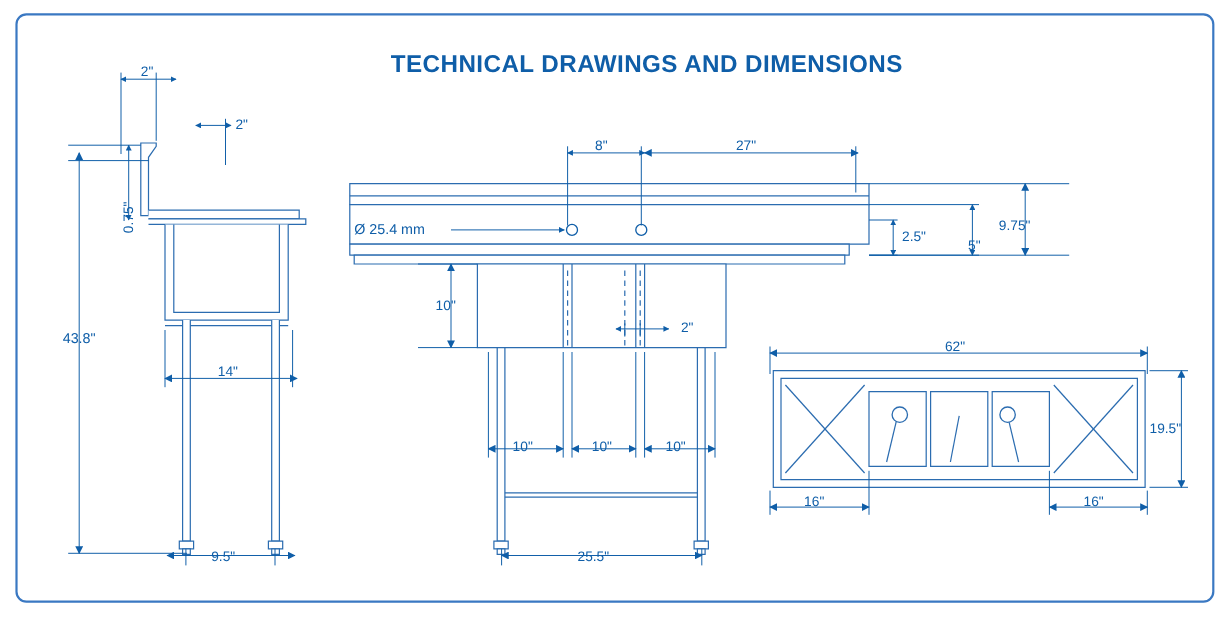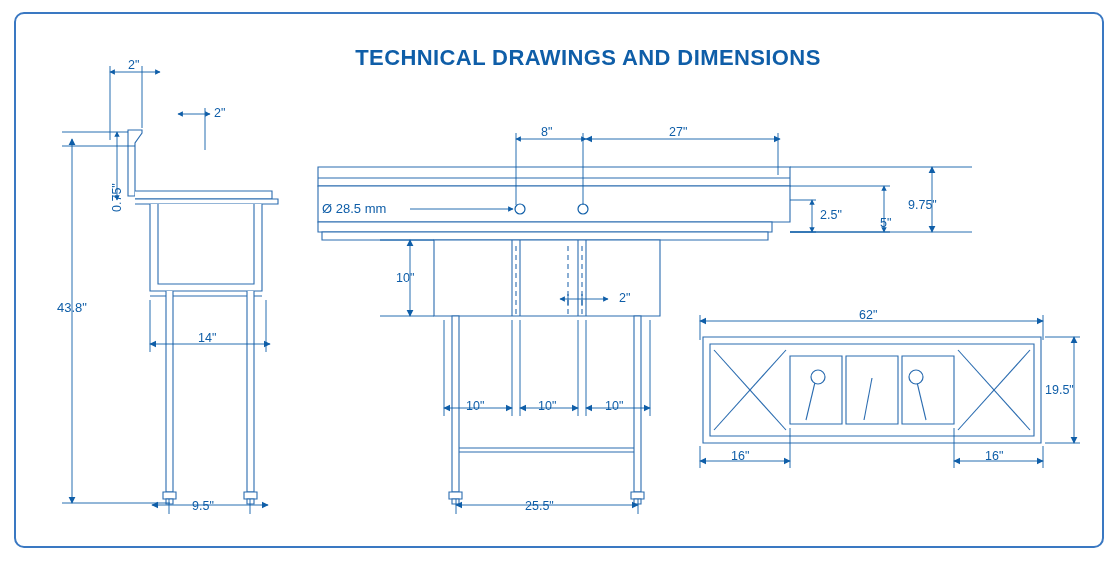--- a/index.html
+++ b/index.html
@@ -249,21 +249,21 @@
 
   <div class="lbl" style="left:128px; top:58px;">2"</div>
   <div class="lbl" style="left:214px; top:106px;">2"</div>
   <div class="lbl rot" style="left:110px; top:212px;">0.75"</div>
   <div class="lbl" style="left:57px; top:300px; font-size:13px;">43.8"</div>
   <div class="lbl" style="left:198px; top:331px;">14"</div>
   <div class="lbl" style="left:192px; top:499px;">9.5"</div>
 
   <div class="lbl" style="left:541px; top:125px;">8"</div>
   <div class="lbl" style="left:669px; top:125px;">27"</div>
-  <div class="lbl" style="left:322px; top:201px; font-size:13px;">Ø 28.5 mm</div>
+  <div class="lbl" style="left:322px; top:201px; font-size:13px;">Ø 25.4 mm</div>
   <div class="lbl" style="left:820px; top:208px;">2.5"</div>
   <div class="lbl" style="left:880px; top:216px;">5"</div>
   <div class="lbl" style="left:908px; top:198px;">9.75"</div>
   <div class="lbl" style="left:396px; top:271px;">10"</div>
   <div class="lbl" style="left:619px; top:291px;">2"</div>
   <div class="lbl" style="left:466px; top:399px;">10"</div>
   <div class="lbl" style="left:538px; top:399px;">10"</div>
   <div class="lbl" style="left:605px; top:399px;">10"</div>
   <div class="lbl" style="left:525px; top:499px;">25.5"</div>
 

